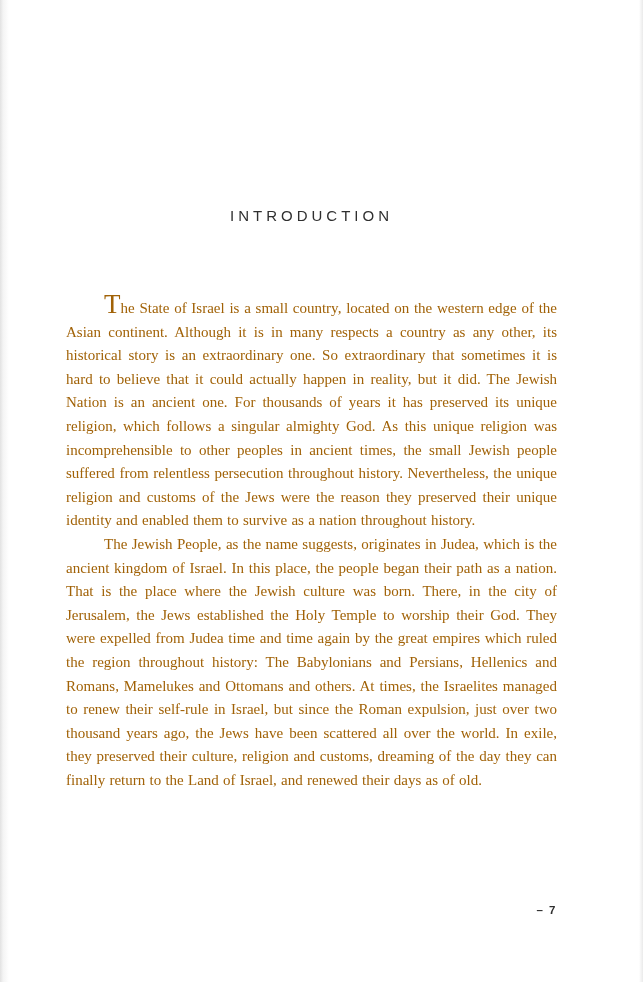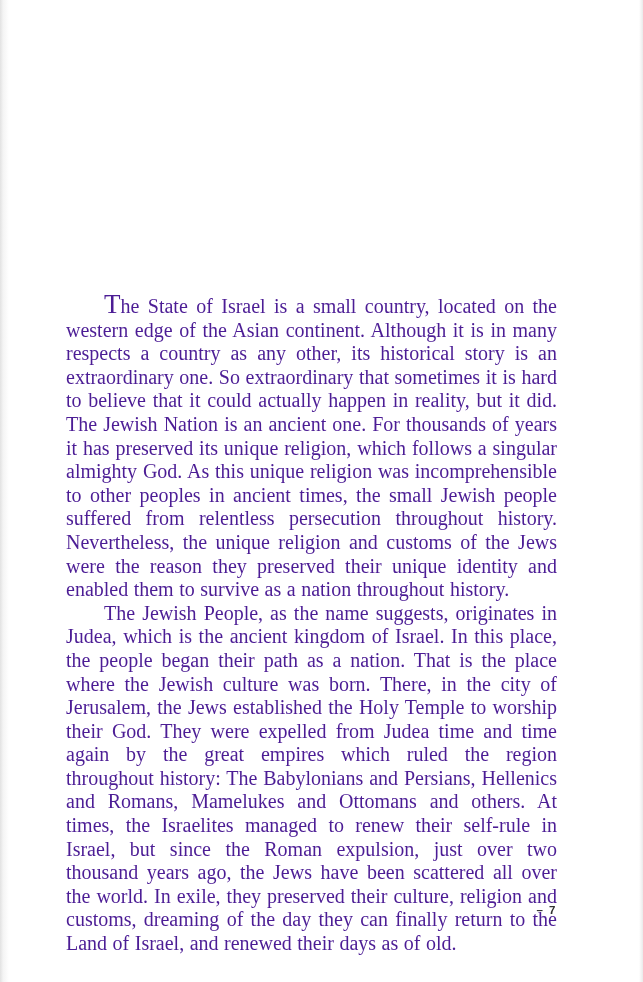--- a/index.html
+++ b/index.html
@@ -50,23 +50,23 @@
   .body-text {
     position: absolute;
     left: 66px;
     top: 294px;
     width: 491px;
   }
   .body-text p {
     margin: 0;
     text-align: justify;
     text-indent: 38px;
-    font-size: 20px;
+    font-size: 15px;
     line-height: 23.6px;
-    color: #4c1d95;
+    color: #a16207;
     word-spacing: 0.5px;
     hyphens: none;
     font-family: Liberation Serif, serif;
   }
   .body-text p + p {
   }
   .body-text p.first-para::first-letter {
     font-size: 27px;
     line-height: 0.8;
   }
@@ -81,20 +81,21 @@
     color: #2f2f2f;
   }
 </style>
 </head>
 <body>
 
 <div class="page">
   <div class="edge-left"></div>
   <div class="edge-right"></div>
 
+  <h1 class="chapter-title">INTRODUCTION</h1>
 
   <div class="body-text">
     <p class="first-para">The State of Israel is a small country, located on the western edge of the Asian continent. Although it is in many respects a country as any other, its historical story is an extraordinary one. So extraordinary that sometimes it is hard to believe that it could actually happen in reality, but it did. The Jewish Nation is an ancient one. For thousands of years it has preserved its unique religion, which follows a singular almighty God. As this unique religion was incomprehensible to other peoples in ancient times, the small Jewish people suffered from relentless persecution throughout history. Nevertheless, the unique religion and customs of the Jews were the reason they preserved their unique identity and enabled them to survive as a nation throughout history.</p>
     <p>The Jewish People, as the name suggests, originates in Judea, which is the ancient kingdom of Israel. In this place, the people began their path as a nation. That is the place where the Jewish culture was born. There, in the city of Jerusalem, the Jews established the Holy Temple to worship their God. They were expelled from Judea time and time again by the great empires which ruled the region throughout history: The Babylonians and Persians, Hellenics and Romans, Mamelukes and Ottomans and others. At times, the Israelites managed to renew their self-rule in Israel, but since the Roman expulsion, just over two thousand years ago, the Jews have been scattered all over the world. In exile, they preserved their culture, religion and customs, dreaming of the day they can finally return to the Land of Israel, and renewed their days as of old.</p>
   </div>
 
   <div class="page-number">– 7</div>
 </div>
 
 </body></html>

